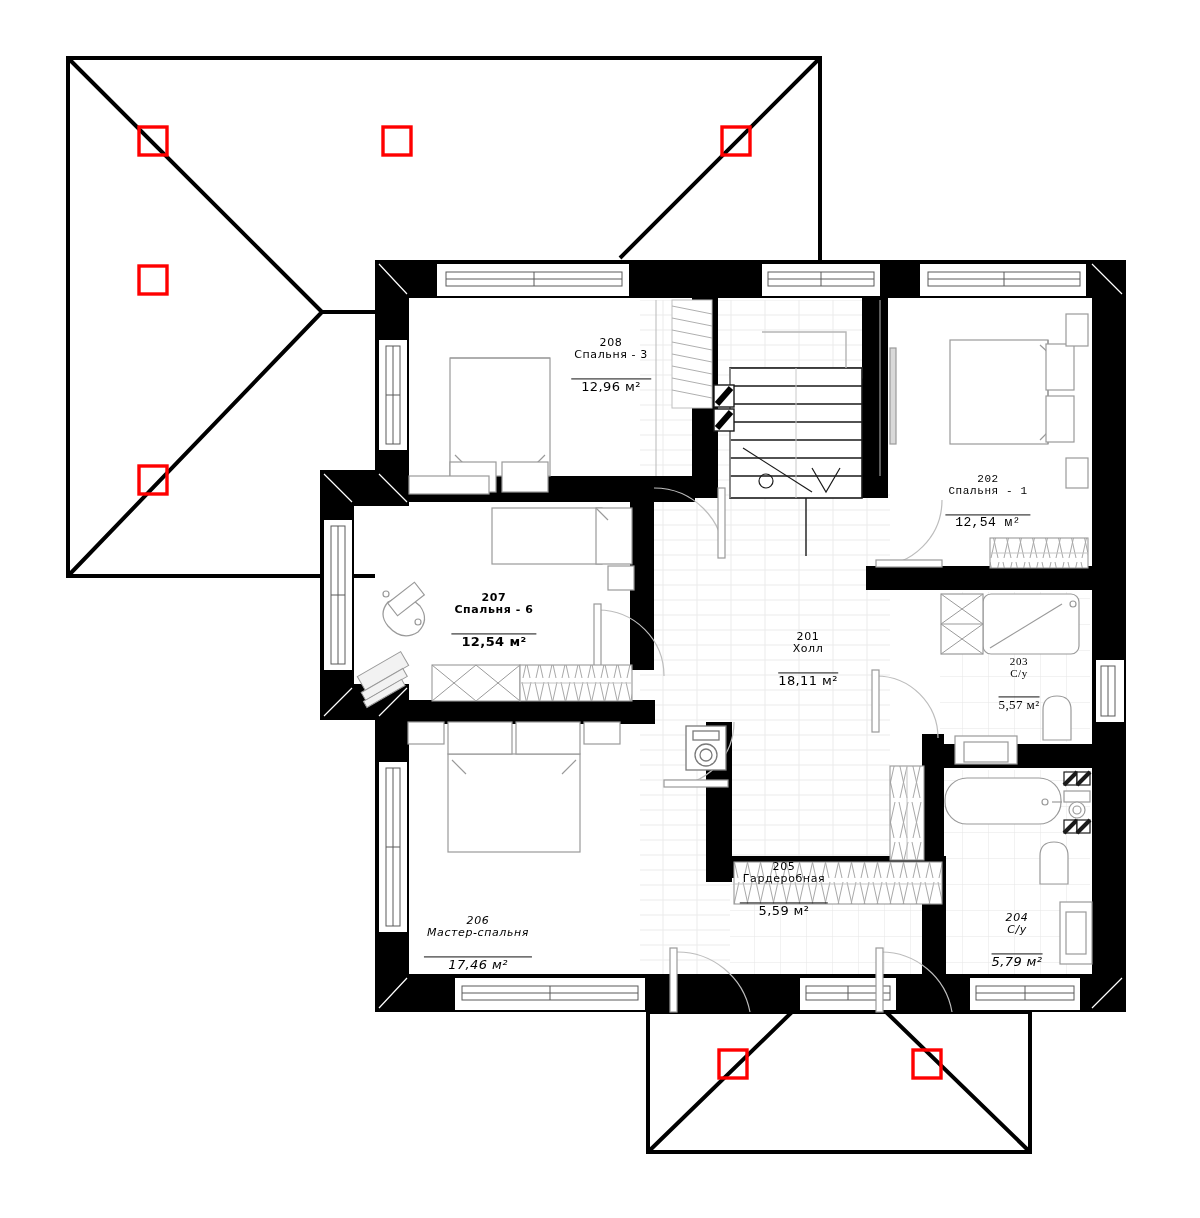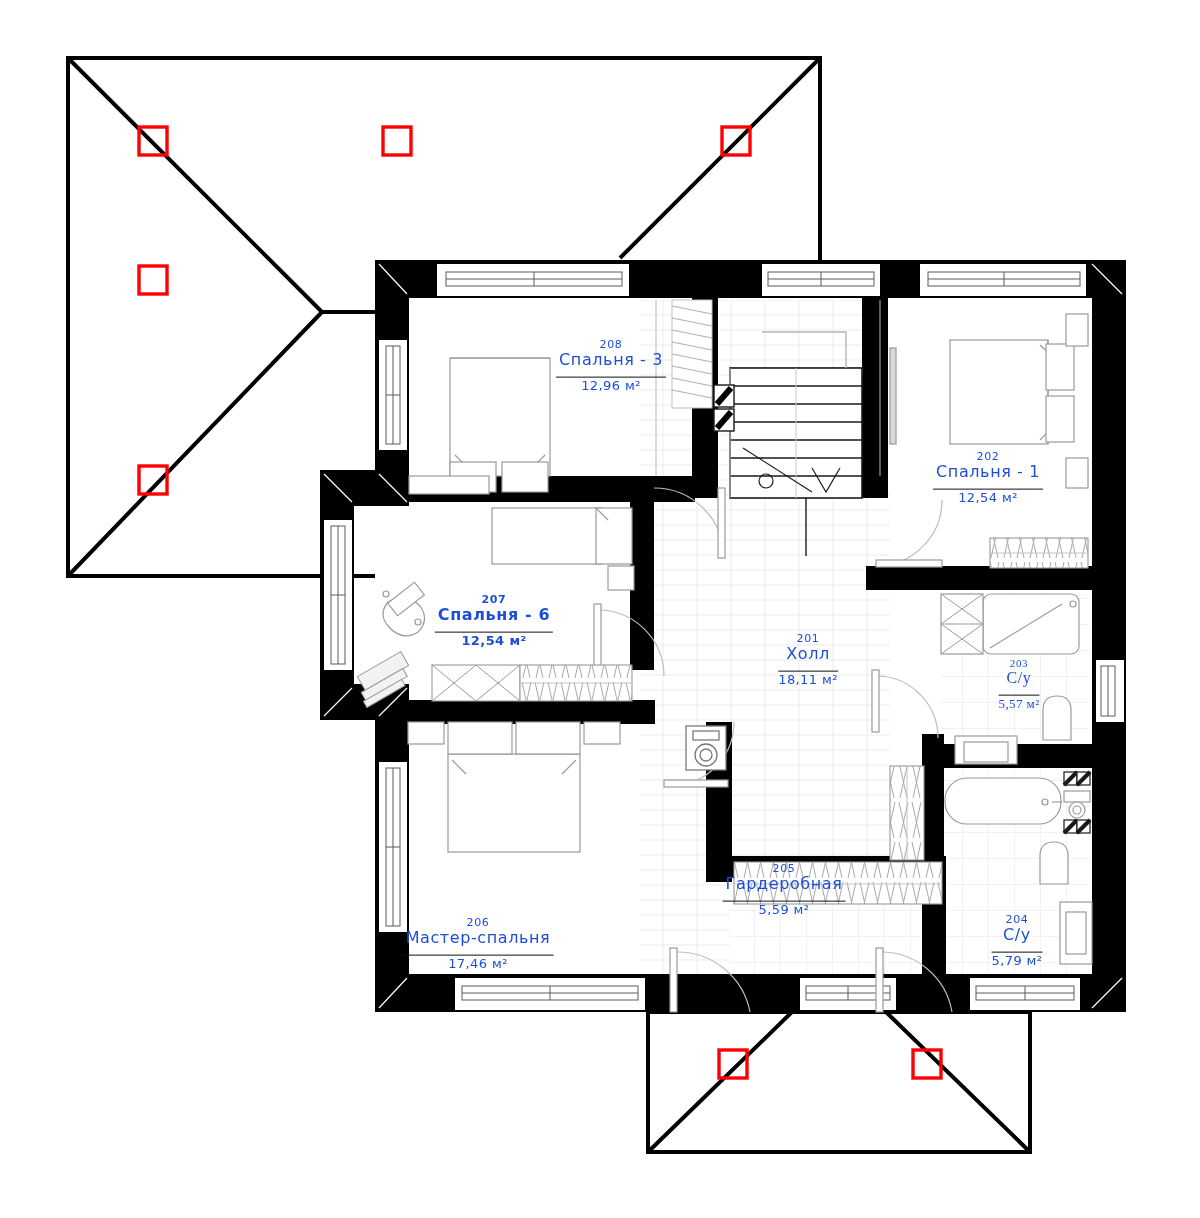--- a/index.html
+++ b/index.html
@@ -7,27 +7,27 @@
     width:1200px;height:1218px;
     font-family:"DejaVu Sans", sans-serif;
     overflow:hidden;
     position:relative;
   }
   #plan{position:absolute;left:0;top:0;width:1200px;height:1218px;}
   .roomlabel{
     position:absolute;
     text-align:center;
     font-family:"DejaVu Sans", sans-serif;
-    color:#1d4ed8;
+    color:#000000;
     line-height:1.12;
     white-space:nowrap;
     pointer-events:none;
   }
   .roomlabel .num{display:block;font-size:11px;letter-spacing:0.6px;}
-  .roomlabel .nm{display:block;font-size:16px;letter-spacing:0.6px;border-bottom:1px solid #111;padding:0 3px 8px 3px;}
+  .roomlabel .nm{display:block;font-size:11px;letter-spacing:0.6px;border-bottom:1px solid #111;padding:0 3px 16px 3px;}
   .roomlabel .ar{display:block;font-size:13px;letter-spacing:0.4px;padding-top:1px;}
 </style>
 </head>
 <body>
 
 <svg id="plan" viewBox="0 0 1200 1218" xmlns="http://www.w3.org/2000/svg">
   <defs>
     <pattern id="tileHall" width="34" height="15" patternUnits="userSpaceOnUse">
       <rect width="34" height="15" fill="#ffffff"></rect>
       <path d="M0 0 H34 M0 15 H34 M17 0 V15" stroke="#ececec" stroke-width="1"></path>
@@ -329,41 +329,41 @@
     <rect x="719" y="1050" width="28" height="28"></rect>
     <rect x="913" y="1050" width="28" height="28"></rect>
   </g>
 </svg>
 
 <div class="roomlabel" style="left:782px;top:660px;transform:translate(-50%,-50%);margin-left:26px;">
   <span class="num">201</span>
   <span class="nm">Холл</span>
   <span class="ar">18,11 м²</span>
 </div>
-<div class="roomlabel" style="left:988px;top:478px;transform:translate(-50%,-50%);">
+<div class="roomlabel" style="left:988px;top:502px;transform:translate(-50%,-50%);font-family:Liberation Mono, monospace;">
   <span class="num">202</span>
   <span class="nm">Спальня - 1</span>
   <span class="ar">12,54 м²</span>
 </div>
 <div class="roomlabel" style="left:1019px;top:684px;transform:translate(-50%,-50%);font-family:Liberation Serif, serif;">
   <span class="num">203</span>
   <span class="nm">С/у</span>
   <span class="ar">5,57 м²</span>
 </div>
-<div class="roomlabel" style="left:1017px;top:941px;transform:translate(-50%,-50%);">
+<div class="roomlabel" style="left:1017px;top:941px;transform:translate(-50%,-50%);font-style:italic;">
   <span class="num">204</span>
   <span class="nm">С/у</span>
   <span class="ar">5,79 м²</span>
 </div>
 <div class="roomlabel" style="left:784px;top:890px;transform:translate(-50%,-50%);">
   <span class="num">205</span>
   <span class="nm">Гардеробная</span>
   <span class="ar">5,59 м²</span>
 </div>
-<div class="roomlabel" style="left:478px;top:944px;transform:translate(-50%,-50%);">
+<div class="roomlabel" style="left:478px;top:944px;transform:translate(-50%,-50%);font-style:italic;">
   <span class="num">206</span>
   <span class="nm">Мастер-спальня</span>
   <span class="ar">17,46 м²</span>
 </div>
 <div class="roomlabel" style="left:494px;top:621px;transform:translate(-50%,-50%);font-weight:bold;">
   <span class="num">207</span>
   <span class="nm">Спальня - 6</span>
   <span class="ar">12,54 м²</span>
 </div>
 <div class="roomlabel" style="left:611px;top:366px;transform:translate(-50%,-50%);">

